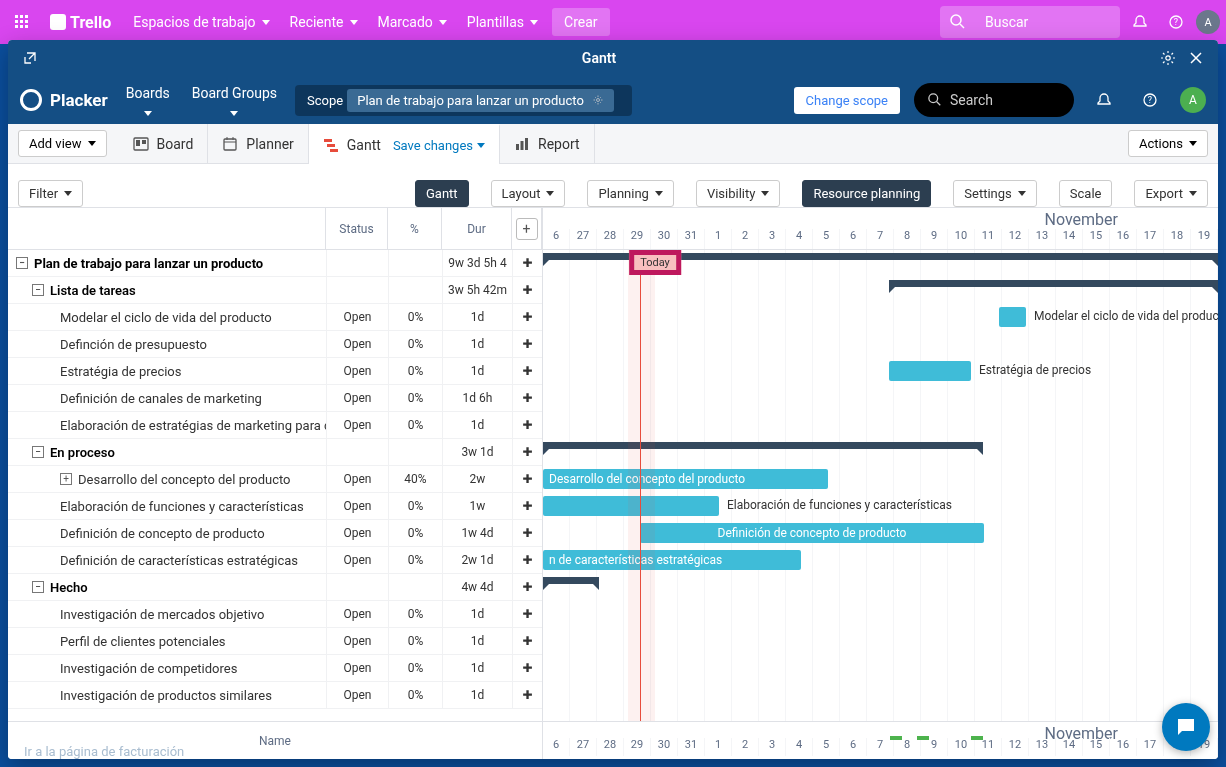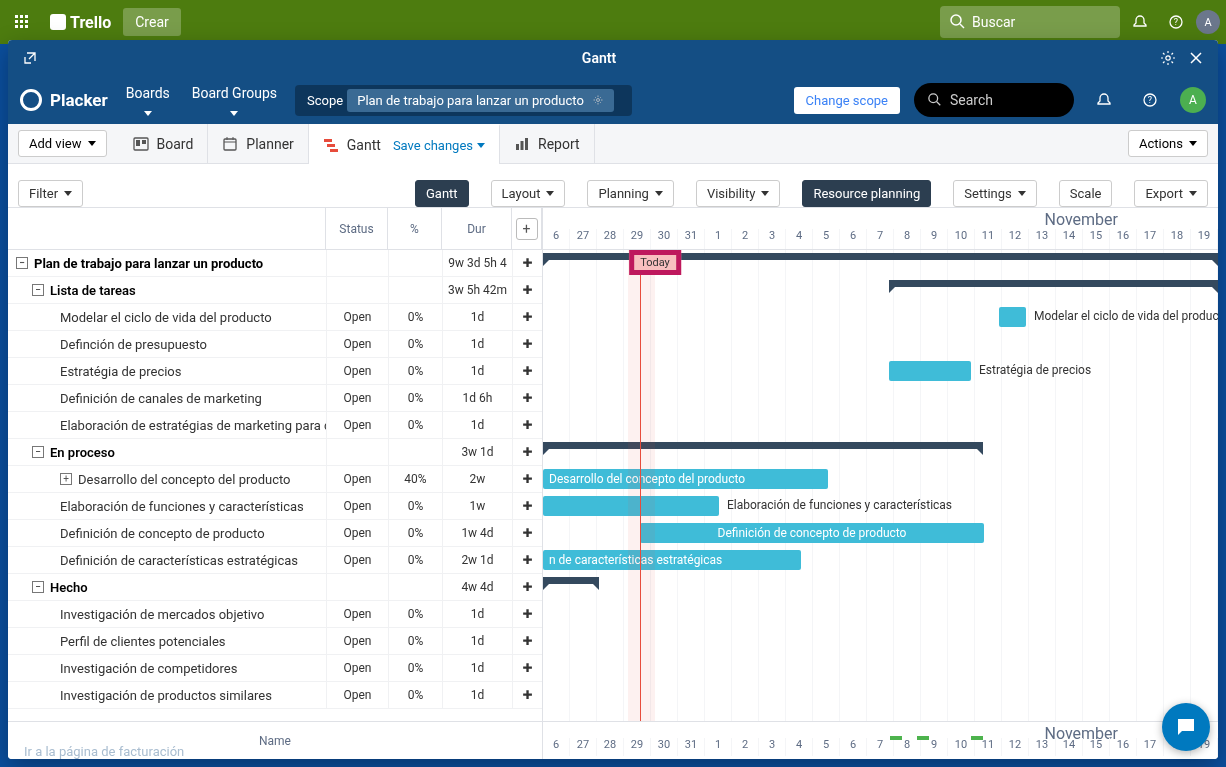--- a/index.html
+++ b/index.html
@@ -1,26 +1,26 @@
 <!DOCTYPE html>
 <html><head>
 <meta charset="utf-8">
 <style>
 * { margin: 0; padding: 0; box-sizing: border-box; font-family: -apple-system, BlinkMacSystemFont, 'Segoe UI', Roboto, sans-serif; }
 body { background: #0b4f9e; overflow: hidden; }
 
 
-.trello-bar { height: 44px; background: #4d7c0f; display: flex; align-items: center; padding: 0 6px; color: #fff; gap: 4px; }
+.trello-bar { height: 44px; background: #d946ef; display: flex; align-items: center; padding: 0 6px; color: #fff; gap: 4px; }
 .trello-bar .apps-icon { width: 32px; height: 32px; display: flex; align-items: center; justify-content: center; border-radius: 3px; cursor: pointer; }
 .trello-bar .logo { font-weight: 700; font-size: 16px; display: flex; align-items: center; gap: 4px; padding: 0 8px; cursor: pointer; }
 .trello-bar .logo::before { content: ""; width: 16px; height: 16px; background: #fff; border-radius: 3px; display: inline-block; }
 .trello-bar .nav-item { padding: 6px 10px; color: #fff; font-size: 14px; cursor: pointer; display: flex; align-items: center; gap: 6px; border-radius: 3px; }
 .trello-create { background: rgba(255,255,255,0.25); padding: 6px 12px; border-radius: 3px; font-size: 14px; cursor: pointer; }
 .trello-spacer { flex: 1; }
-.trello-search { background: rgba(255,255,255,0.25); width: 180px; height: 32px; border-radius: 4px; display: flex; align-items: center; padding: 0 10px; gap: 6px; color: #fff; font-size: 14px; text-align: right; }
+.trello-search { background: rgba(255,255,255,0.25); width: 180px; height: 32px; border-radius: 4px; display: flex; align-items: center; padding: 0 10px; gap: 19px; color: #fff; font-size: 14px; text-align: right; }
 .trello-icon { width: 32px; height: 32px; display: flex; align-items: center; justify-content: center; cursor: pointer; border-radius: 3px; }
 .avatar { width: 24px; height: 24px; border-radius: 50%; background: #6b778c; color: #fff; font-size: 11px; display: flex; align-items: center; justify-content: center; cursor: pointer; }
 
 
 .window { position: absolute; top: 40px; left: 8px; right: 8px; bottom: 8px; background: #fff; border-radius: 4px; overflow: hidden; display: flex; flex-direction: column; box-shadow: 0 8px 24px rgba(0,0,0,0.3); }
 
 
 .titlebar { height: 36px; background: #144e84; color: #fff; display: flex; align-items: center; padding: 0 8px; font-size: 14px; }
 .titlebar .title { flex: 1; text-align: center; font-weight: 600; }
 .titlebar .icon-btn { width: 28px; height: 28px; display: flex; align-items: center; justify-content: center; cursor: pointer; border-radius: 3px; }
@@ -128,20 +128,38 @@
         <rect x="1" y="6" width="3" height="3" fill="#fff"></rect>
         <rect x="6" y="6" width="3" height="3" fill="#fff"></rect>
         <rect x="11" y="6" width="3" height="3" fill="#fff"></rect>
         <rect x="1" y="11" width="3" height="3" fill="#fff"></rect>
         <rect x="6" y="11" width="3" height="3" fill="#fff"></rect>
         <rect x="11" y="11" width="3" height="3" fill="#fff"></rect>
       </svg>
   </div>
   <div class="logo">
       <span>Trello</span>
+    </div>
+  <div id="trello-nav" style="display:flex;">
+      <div class="nav-item">
+        <span>Espacios de trabajo</span>
+        <span class="chevron"></span>
+      </div>
+      <div class="nav-item">
+        <span>Reciente</span>
+        <span class="chevron"></span>
+      </div>
+      <div class="nav-item">
+        <span>Marcado</span>
+        <span class="chevron"></span>
+      </div>
+      <div class="nav-item">
+        <span>Plantillas</span>
+        <span class="chevron"></span>
+      </div>
     </div>
   <div class="trello-create">Crear</div>
   <div class="trello-spacer"></div>
   <div class="trello-search">
     <svg class="svg-icon" viewBox="0 0 16 16">
         <circle cx="6" cy="6" r="5" stroke="#fff" stroke-width="1.5" fill="none"></circle>
         <line x1="10" y1="10" x2="14" y2="14" stroke="#fff" stroke-width="1.5"></line>
       </svg>
     <span>Buscar</span>
   </div>

